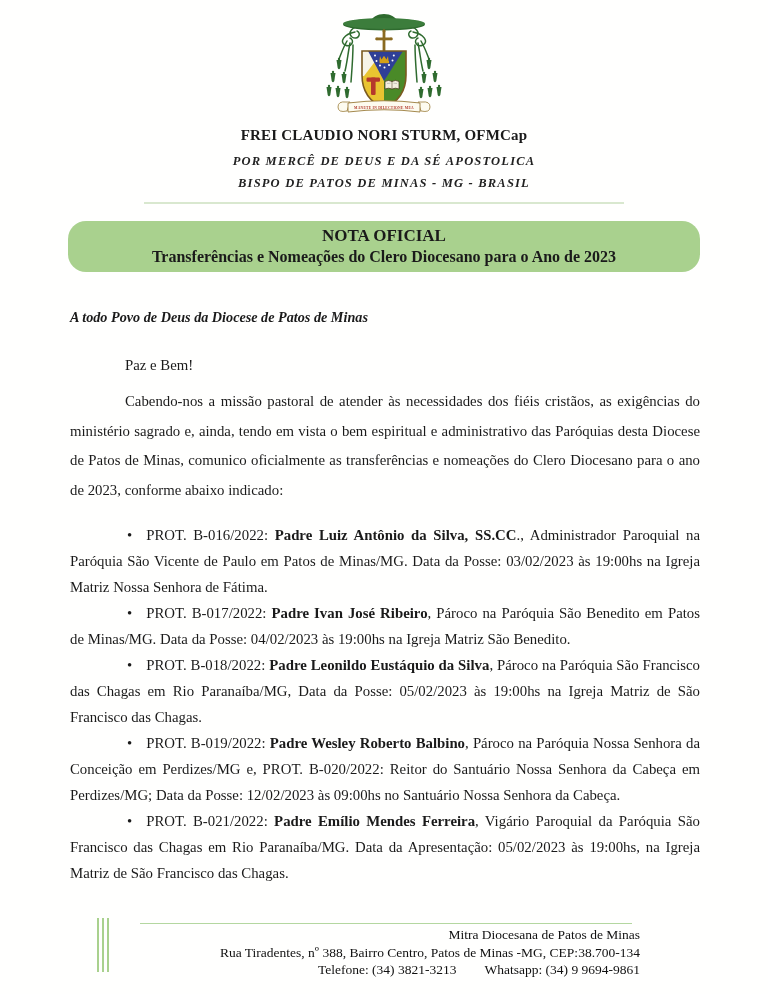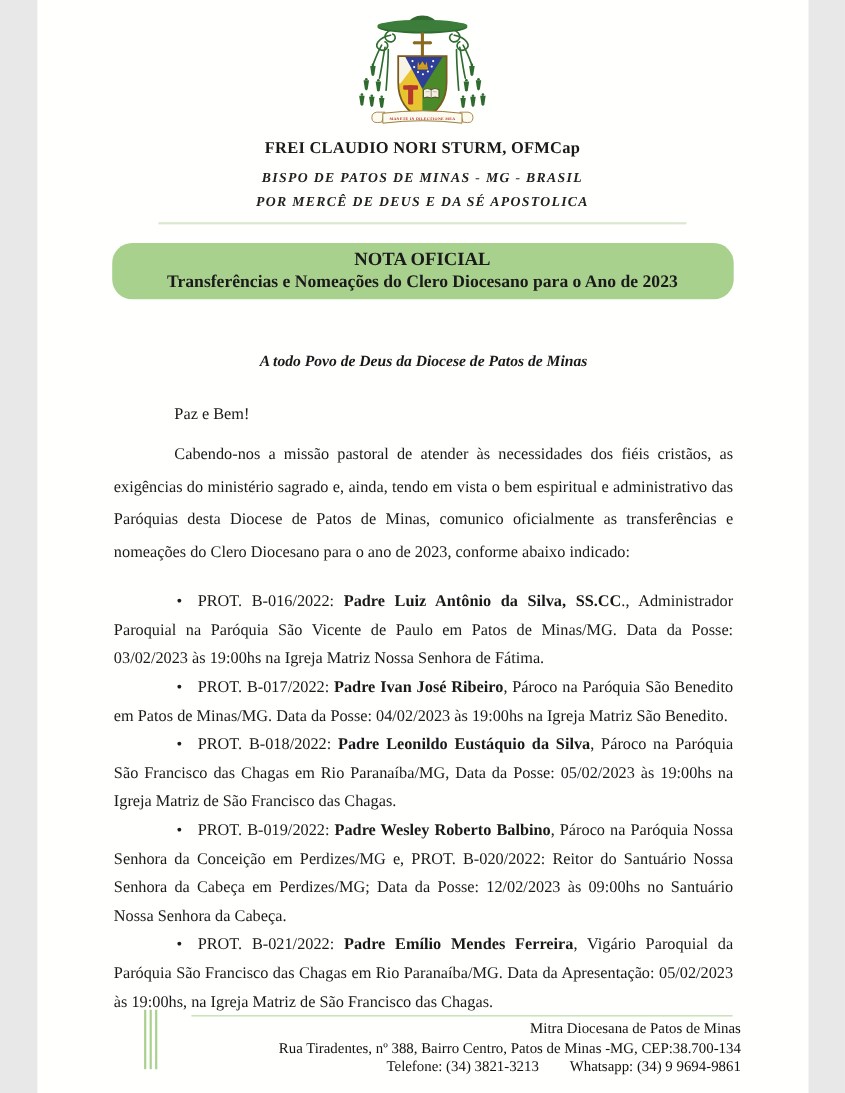--- a/index.html
+++ b/index.html
@@ -1,18 +1,18 @@
 <!DOCTYPE html>
 <html><head>
 <meta charset="utf-8">
 <style>
   html,body{margin:0;padding:0;background:#e8e8e8;}
   .doc{
     position:relative;
-    width:701px;height:994px;
+    width:768px;height:994px;
     background:#fffffe;
     margin:0 auto;
     font-family:"Liberation Serif", serif;
     color:#1a1a1a;
     overflow:hidden;
   }
   
   .crest{display:block;margin:6px auto 0;}
   .author{
     margin-top:10px;text-align:center;
@@ -33,21 +33,21 @@
     background:#a9d18e;
     text-align:center;font-weight:bold;
     font-size:17px;line-height:21px;
     padding:4px 0 5px 0;
     border-radius:18px;
   }
   .banner .line2{font-size:16px;}
   
   .content{margin:0 68px 0 70px;font-size:14.8px;}
   .salutation{
-    margin-top:48px;font-weight:bold;font-style:italic;font-size:14.2px;line-height:18px;text-align:center;
+    margin-top:36px;font-weight:bold;font-style:italic;font-size:14.2px;line-height:18px;
   }
   .greeting{margin-top:30px;text-indent:55px;line-height:18px;}
   .intro{
     margin-top:13px;text-align:justify;text-indent:55px;line-height:29.5px;
   }
   .items{margin-top:17px;}
   .item{
     text-align:justify;text-indent:57px;line-height:26px;margin:0;
   }
   .item .bullet{padding-right:14px;}
@@ -199,22 +199,22 @@
     <g>
       <path d="M22,96 q-8,-1 -8,5 q0,6 9,4 l3,-9 z" fill="#fdfbef" stroke="#9a7c3a" stroke-width="0.8"></path>
       <path d="M98,96 q8,-1 8,5 q0,6 -9,4 l-3,-9 z" fill="#fdfbef" stroke="#9a7c3a" stroke-width="0.8"></path>
       <path d="M24,97 Q60,92.5 96,97 L96,106 Q60,101.5 24,106 Z" fill="#fdfbef" stroke="#9a7c3a" stroke-width="0.9"></path>
       <text x="60" y="103" text-anchor="middle" font-size="3.6" fill="#b23c2e" style="font-weight:bold;letter-spacing:.25px;font-family:'Liberation Serif',serif">MANETE IN DILECTIONE MEA</text>
     </g>
   </svg>
 
   <div class="author">FREI CLAUDIO NORI STURM, OFMCap</div>
   <div class="script-lines">
+    <div>POR MERCÊ DE DEUS E DA SÉ APOSTOLICA</div>
     <div>BISPO DE PATOS DE MINAS - MG - BRASIL</div>
-    <div>POR MERCÊ DE DEUS E DA SÉ APOSTOLICA</div>
   </div>
   <div class="top-rule"></div>
 
   <div class="banner">
     <div>NOTA OFICIAL</div>
     <div class="line2">Transferências e Nomeações do Clero Diocesano para o Ano de 2023</div>
   </div>
 
   <div class="content">
     <div class="salutation">A todo Povo de Deus da Diocese de Patos de Minas</div>

